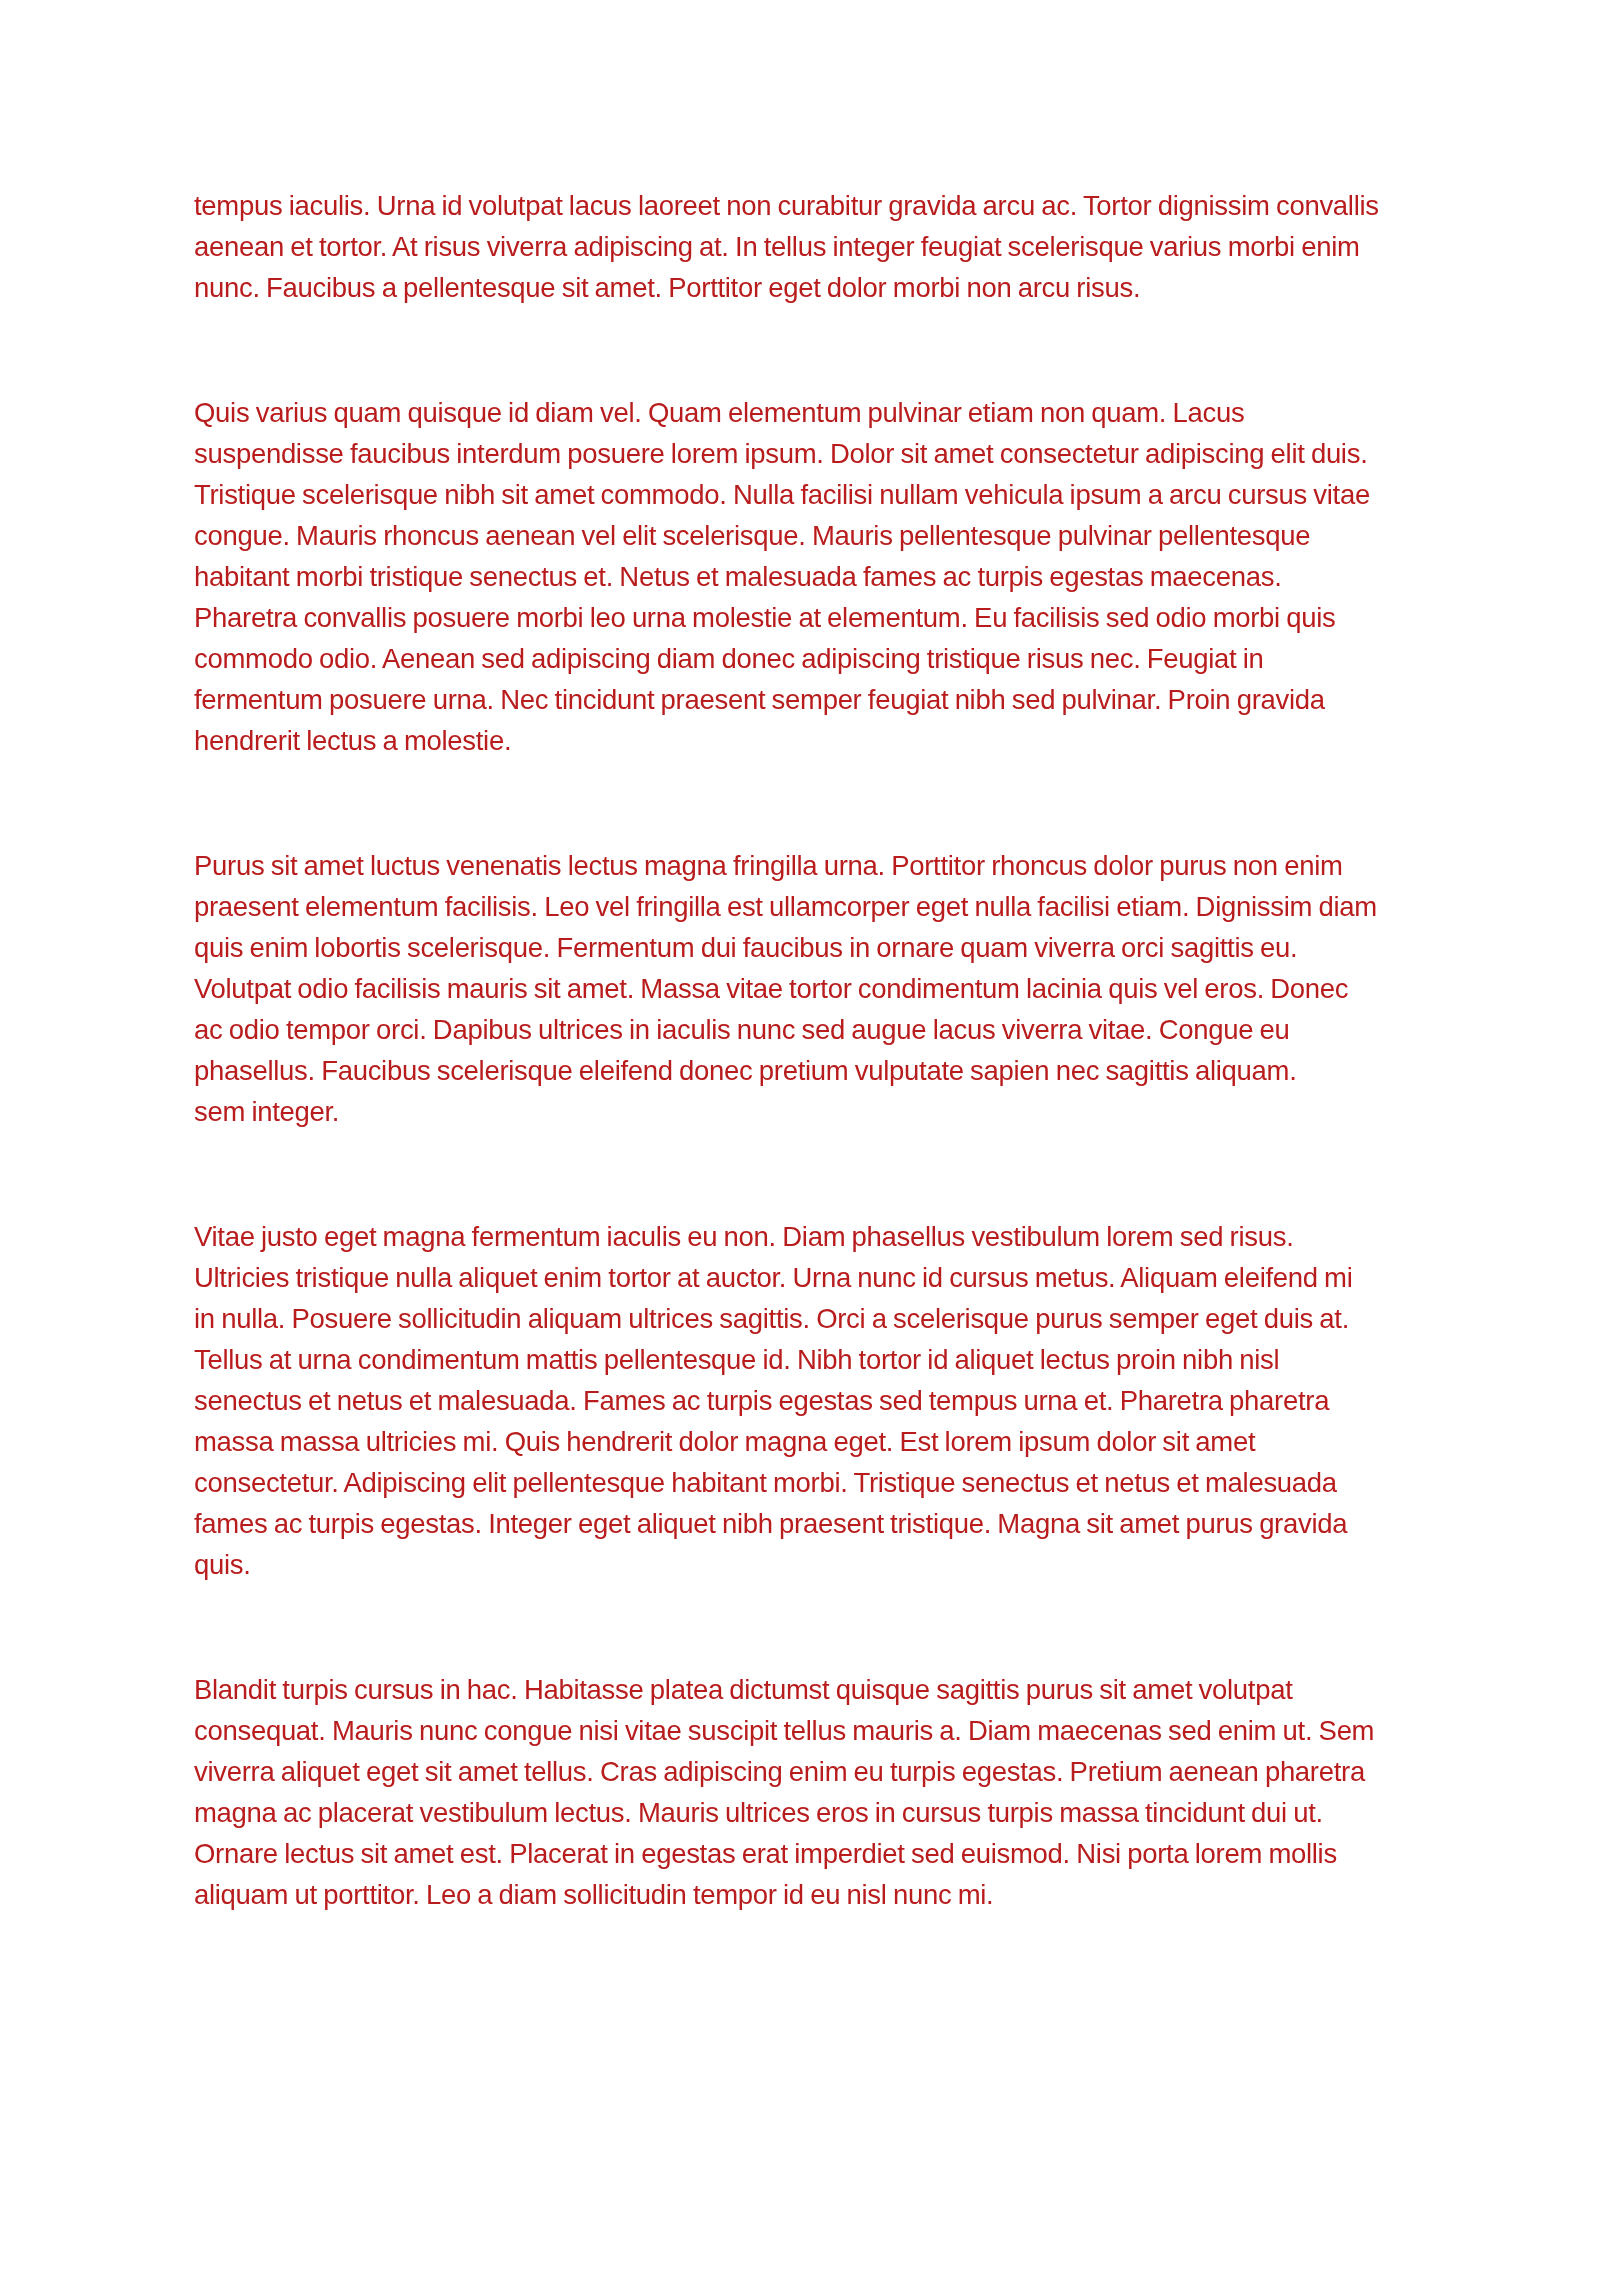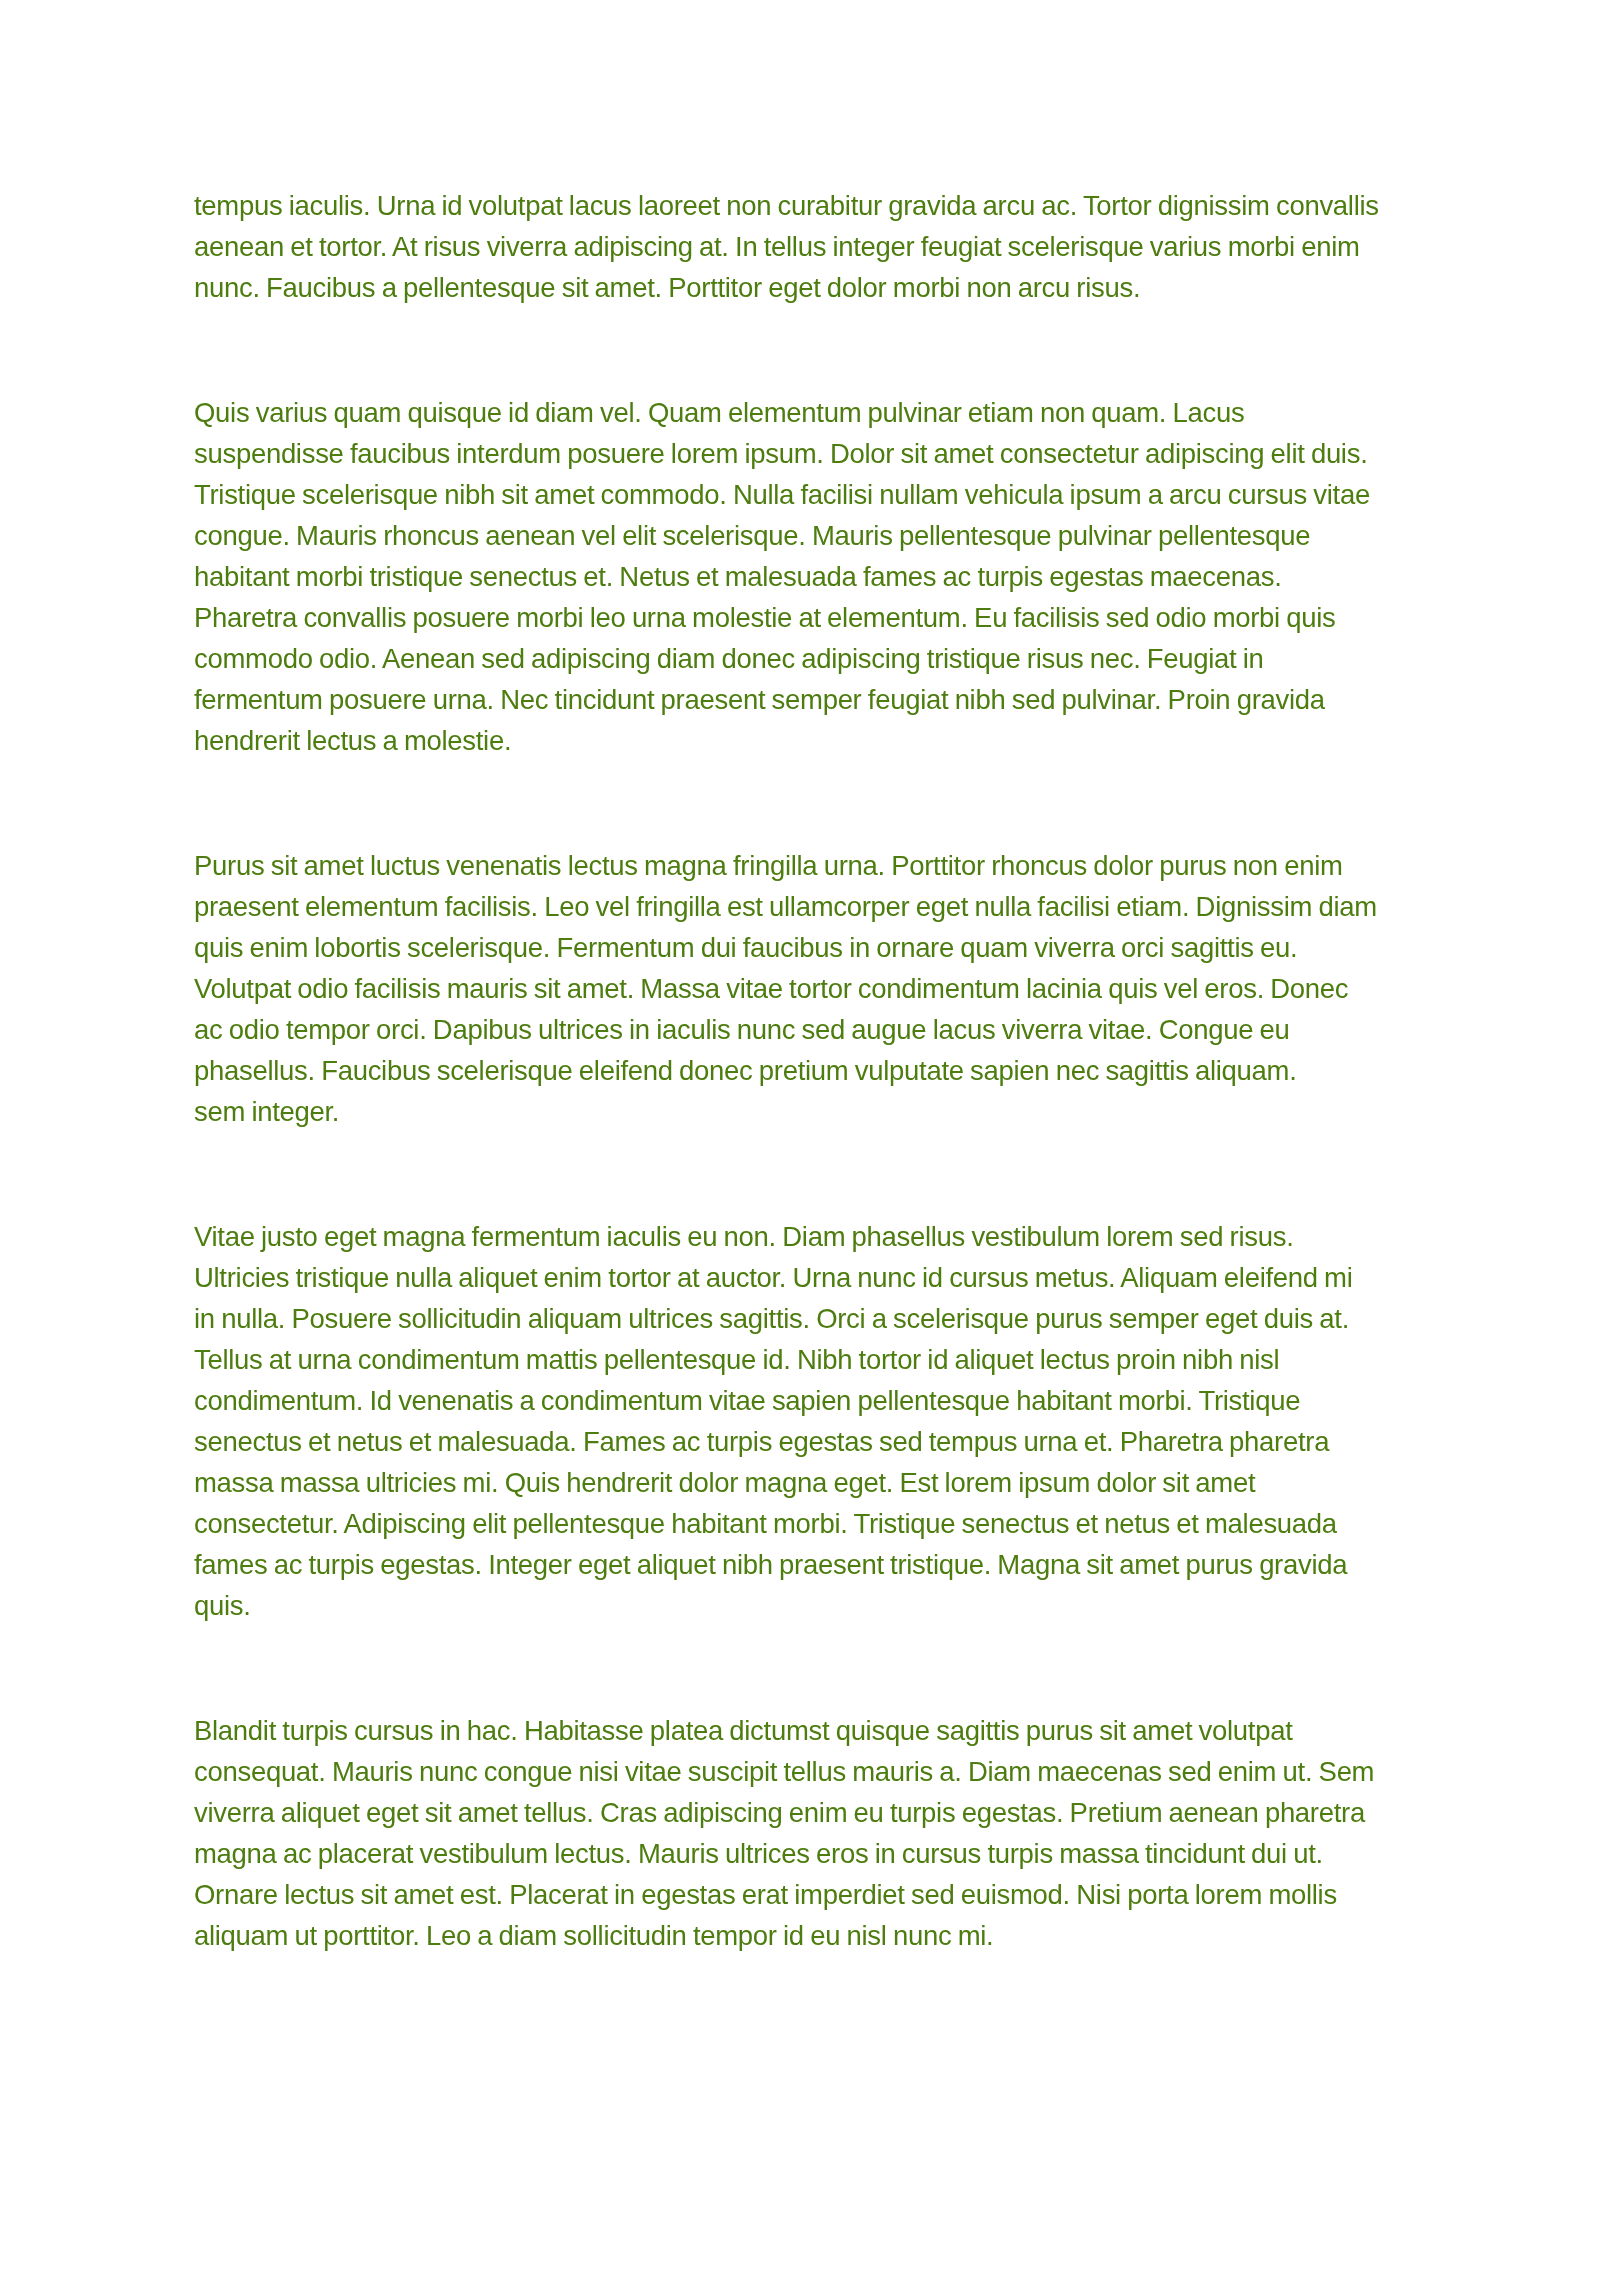--- a/index.html
+++ b/index.html
@@ -21,21 +21,21 @@
     top: 185px;
     width: 1237px;
   }
   p.para {
     margin: 0 0 84px 0;
     padding: 0;
     font-size: 27.5px;
     line-height: 41px;
     letter-spacing: -0.3px;
     word-spacing: -1px;
-    color: #4d7c0f;
+    color: #b91c1c;
     font-weight: 400;
   }
   p.para:last-child {
     margin-bottom: 0;
   }
   .line {
     display: block;
     white-space: nowrap;
   }
 </style>
@@ -67,21 +67,20 @@
         <span class="line">Volutpat odio facilisis mauris sit amet. Massa vitae tortor condimentum lacinia quis vel eros. Donec</span>
         <span class="line">ac odio tempor orci. Dapibus ultrices in iaculis nunc sed augue lacus viverra vitae. Congue eu</span>
         <span class="line">phasellus. Faucibus scelerisque eleifend donec pretium vulputate sapien nec sagittis aliquam.</span>
         <span class="line">sem integer.</span>
       </p>
       <p class="para">
         <span class="line">Vitae justo eget magna fermentum iaculis eu non. Diam phasellus vestibulum lorem sed risus.</span>
         <span class="line">Ultricies tristique nulla aliquet enim tortor at auctor. Urna nunc id cursus metus. Aliquam eleifend mi</span>
         <span class="line">in nulla. Posuere sollicitudin aliquam ultrices sagittis. Orci a scelerisque purus semper eget duis at.</span>
         <span class="line">Tellus at urna condimentum mattis pellentesque id. Nibh tortor id aliquet lectus proin nibh nisl</span>
-        <span class="line">condimentum. Id venenatis a condimentum vitae sapien pellentesque habitant morbi. Tristique</span>
         <span class="line">senectus et netus et malesuada. Fames ac turpis egestas sed tempus urna et. Pharetra pharetra</span>
         <span class="line">massa massa ultricies mi. Quis hendrerit dolor magna eget. Est lorem ipsum dolor sit amet</span>
         <span class="line">consectetur. Adipiscing elit pellentesque habitant morbi. Tristique senectus et netus et malesuada</span>
         <span class="line">fames ac turpis egestas. Integer eget aliquet nibh praesent tristique. Magna sit amet purus gravida</span>
         <span class="line">quis.</span>
       </p>
       <p class="para">
         <span class="line">Blandit turpis cursus in hac. Habitasse platea dictumst quisque sagittis purus sit amet volutpat</span>
         <span class="line">consequat. Mauris nunc congue nisi vitae suscipit tellus mauris a. Diam maecenas sed enim ut. Sem</span>
         <span class="line">viverra aliquet eget sit amet tellus. Cras adipiscing enim eu turpis egestas. Pretium aenean pharetra</span>

